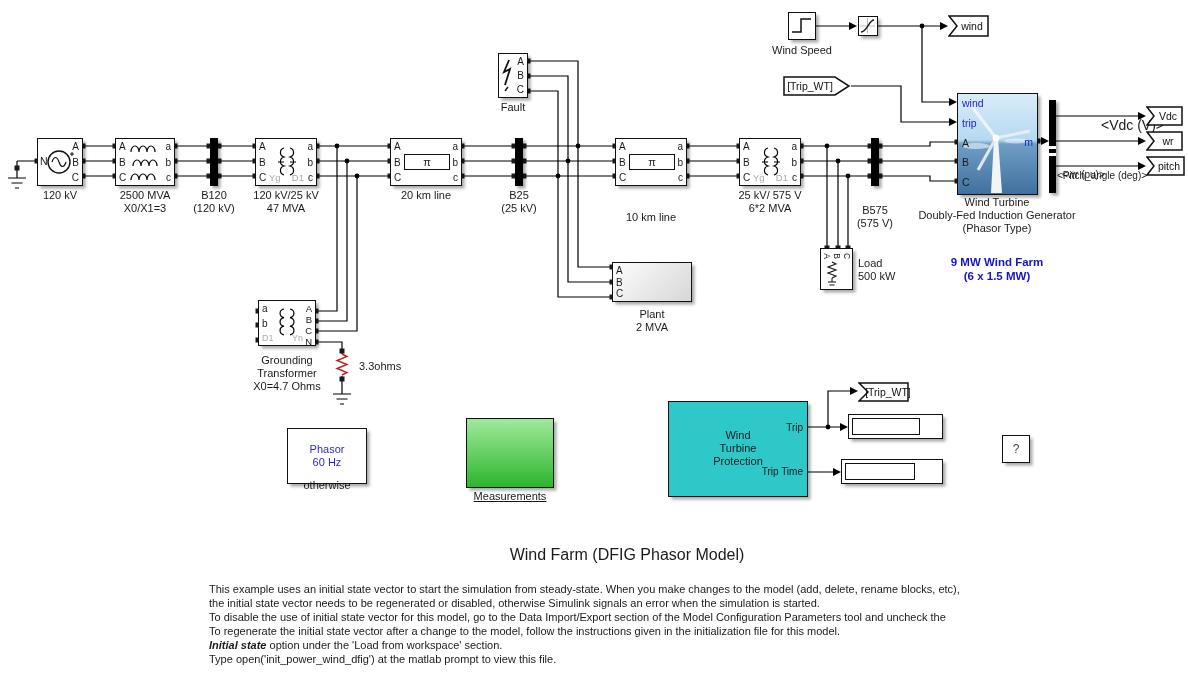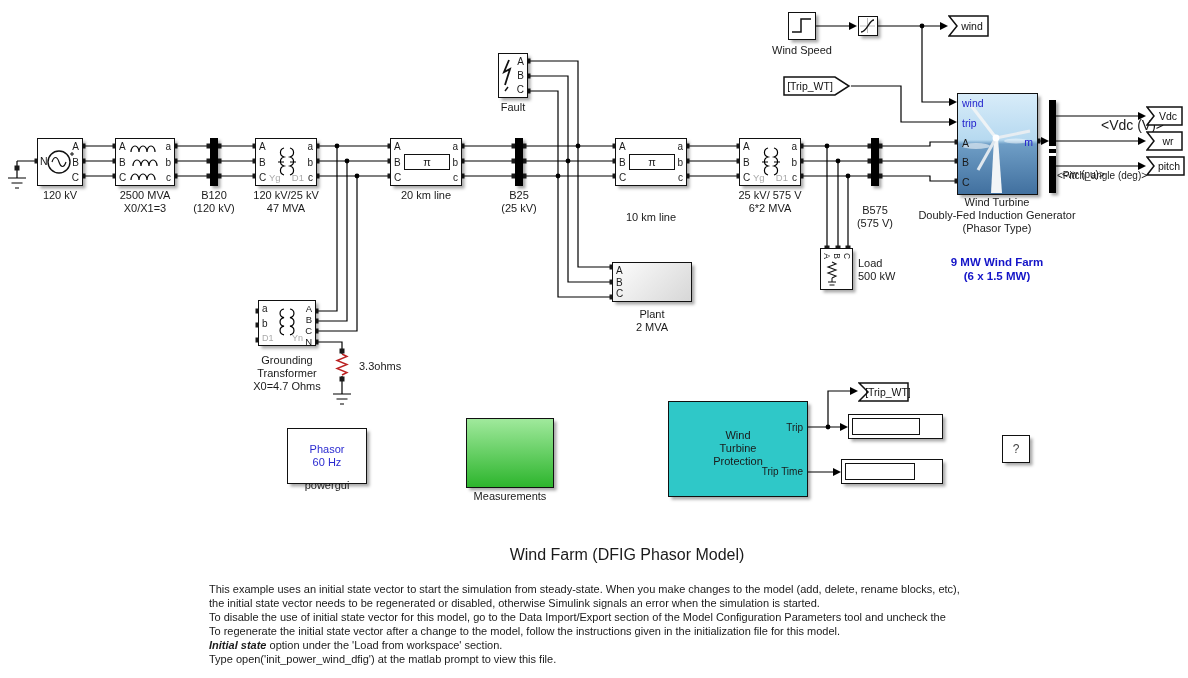--- a/index.html
+++ b/index.html
@@ -438,24 +438,24 @@
     <text x="23" y="14" text-anchor="middle">pitch</text>
       </svg>
   </div>
 
   <div class="blk" style="left:287px;top:428px;width:80px;height:56px;border-width:1.2px;display:flex;align-items:center;justify-content:center;">
     <div style="text-align:center;font-size:11px;line-height:13px;color:var(--powergui-blue,#2a2ad0);">
       <div>Phasor</div>
       <div>60 Hz</div>
     </div>
   </div>
-  <div class="lbl" style="left:327px;top:479px;">powergui</div>
+  <div class="lbl" style="left:327px;top:479px;">otherwise</div>
 
   <div class="blk" style="left:466px;top:418px;width:88px;height:70px;background:linear-gradient(180deg,var(--meas-top,#a0e99c),var(--meas-bottom,#2db52d));"></div>
-  <div class="lbl" style="left:510px;top:490px;">Measurements</div>
+  <div class="lbl" style="left:510px;top:490px;text-decoration:underline;">Measurements</div>
 
   <div class="blk" style="left:668px;top:401px;width:140px;height:96px;background:var(--protection-bg,#2fc8c8);">
     <div class="abs" style="left:0;top:27px;width:100%;text-align:center;font-size:11px;line-height:13px;">
       <div>Wind</div>
         <div>Turbine</div>
         <div>Protection</div>
     </div>
     <span class="abs" style="right:4px;top:20px;font-size:10px;">Trip</span>
     <span class="abs" style="right:4px;top:64px;font-size:10px;">Trip Time</span>
   </div>

